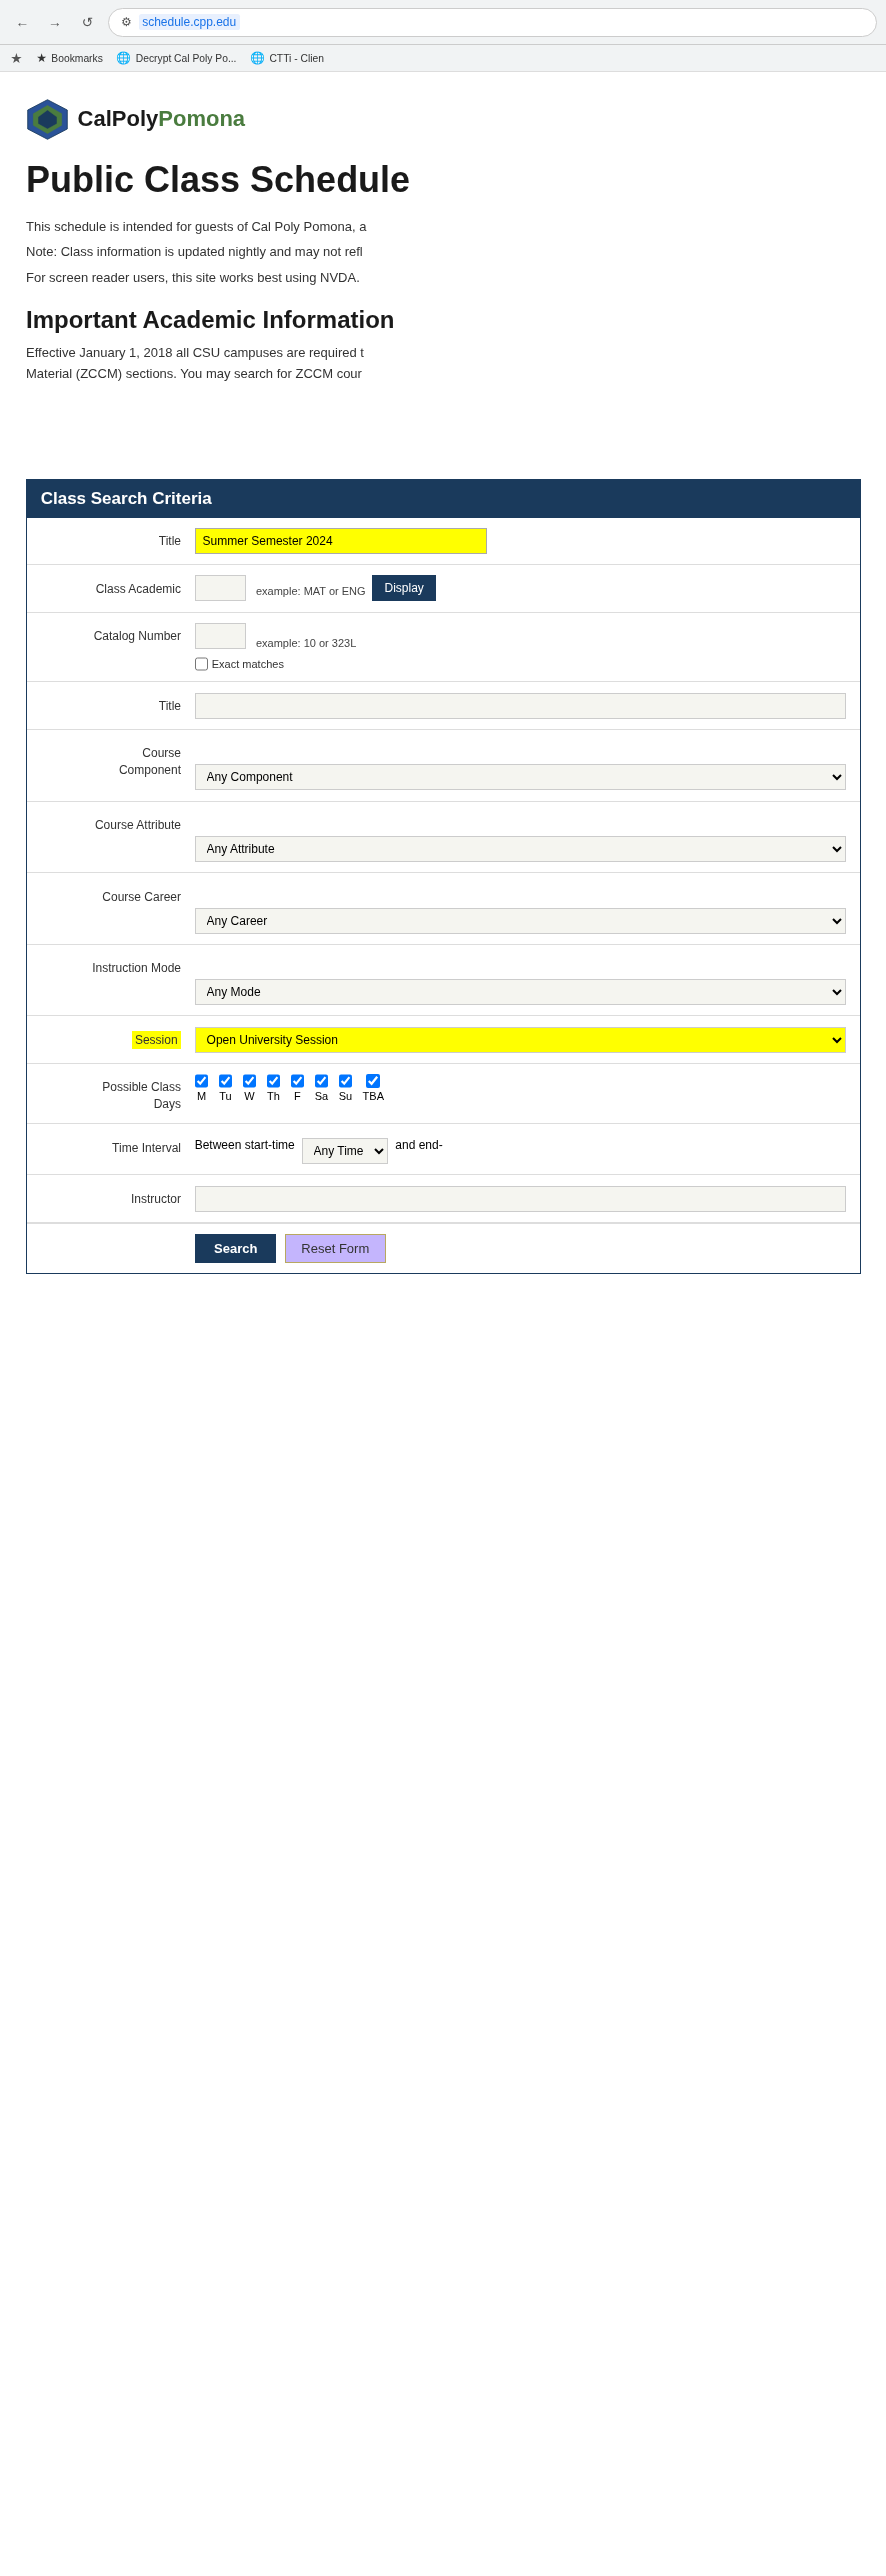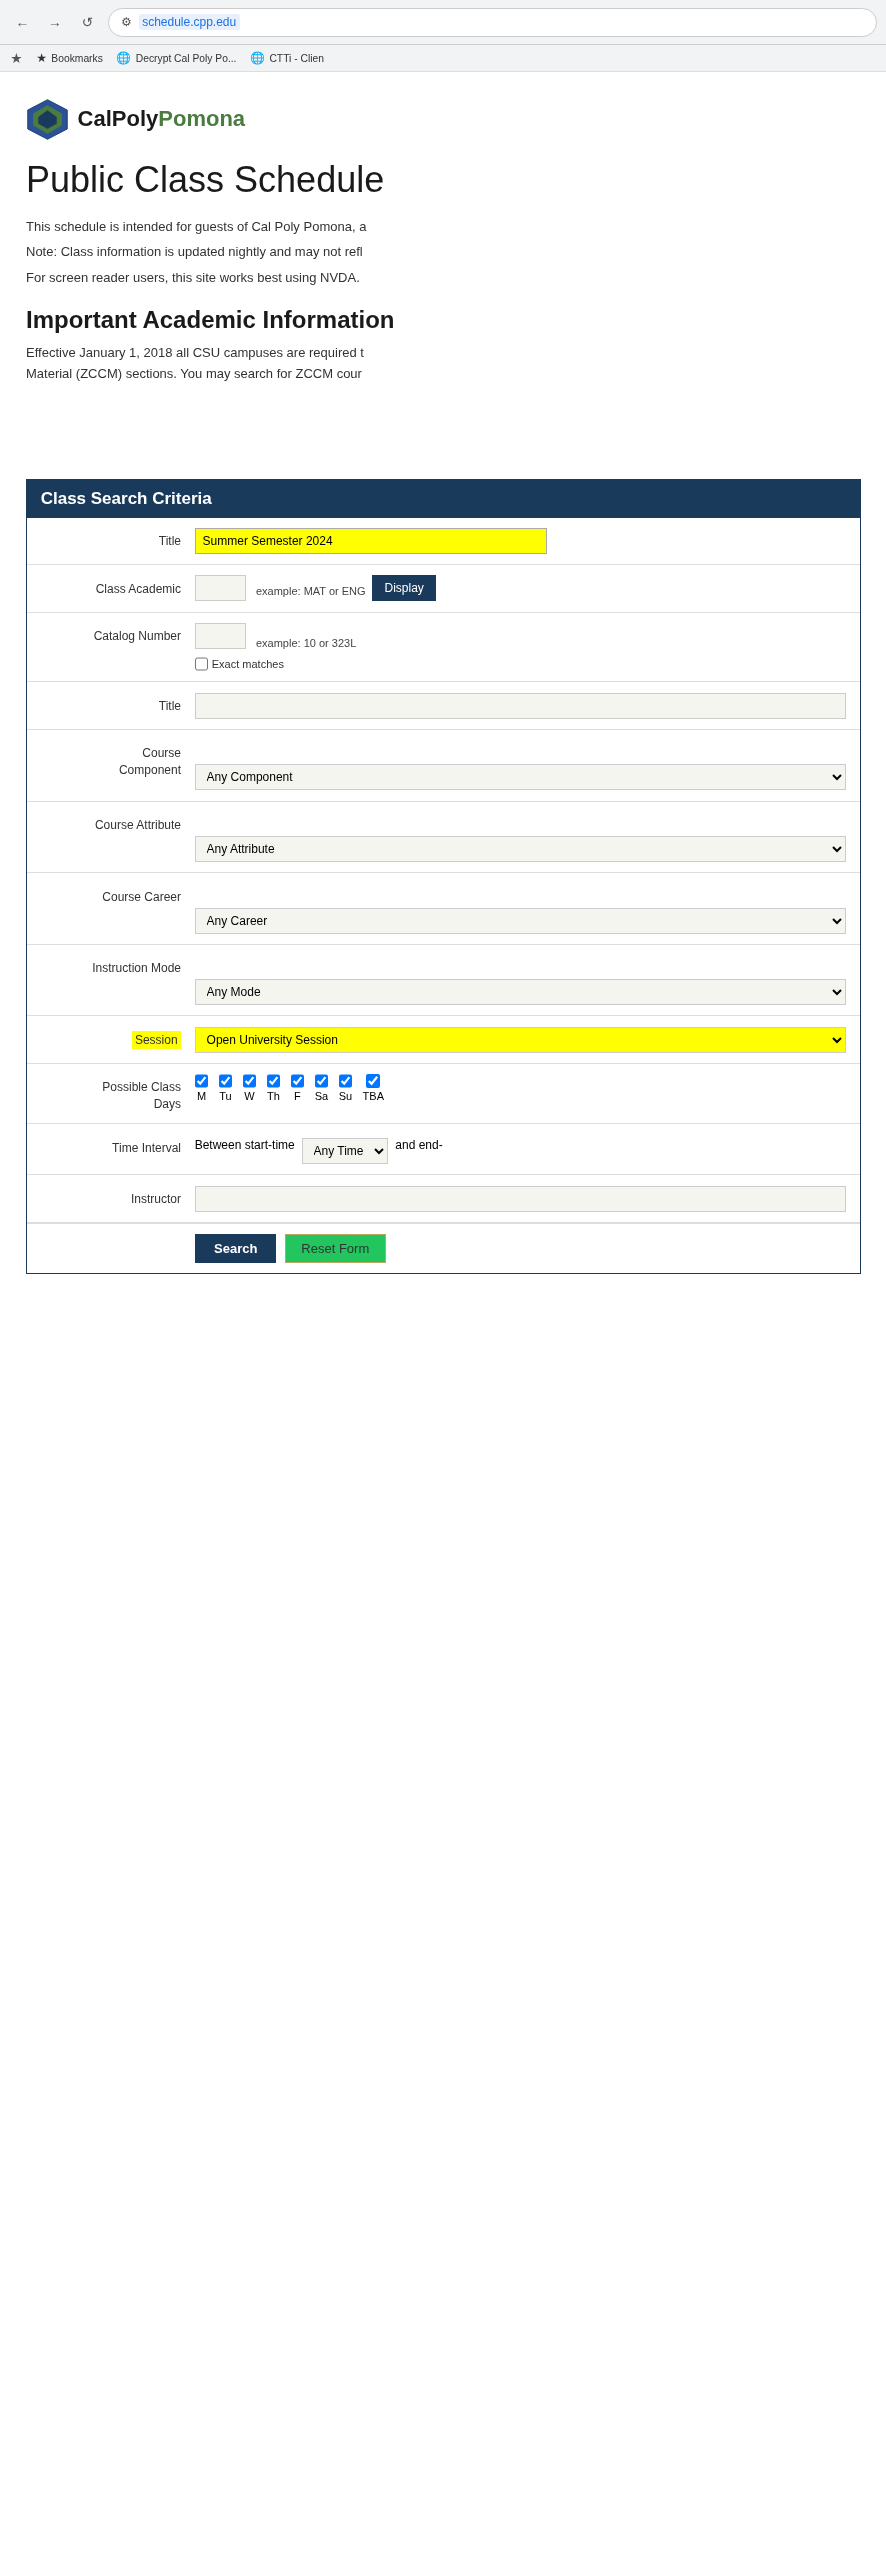--- a/index.html
+++ b/index.html
@@ -98,21 +98,21 @@
     .logo-text {
       font-size: 22px;
       font-weight: bold;
     }
     .logo-text .cal-poly { color: #1a1a1a; }
     .logo-text .pomona { color: #4a7c3f; }
 
     
     .page-title {
       font-size: 36px;
-      font-weight: normal;
+      font-weight: bold;
       color: #1a1a1a;
       margin-bottom: 15.4px;
       line-height: 1.2;
     }
 
     
     .description-block {
       margin-bottom: 17px;
       line-height: 1.6;
       font-size: 13px;
@@ -186,21 +186,21 @@
       flex-wrap: wrap;
       gap: 5.1px;
     }
 
     
     .term-input {
       background: #ffff00;
       border: 0.9px solid #aaa;
       padding: 4.3px 6.9px;
       font-size: 12px;
-      width: 352px;
+      width: 292px;
       height: 26px;
     }
     .subject-input {
       border: 0.9px solid #ccc;
       padding: 4.3px 6.9px;
       font-size: 12px;
       width: 51px;
       height: 26px;
       background: #f5f5f0;
     }
@@ -318,21 +318,21 @@
     .search-btn {
       background: #1a3a5c;
       color: #fff;
       border: none;
       padding: 6px 19px;
       font-size: 13px;
       cursor: pointer;
       font-weight: bold;
     }
     .reset-btn {
-      background: #22c55e;
+      background: #c4b5fd;
       color: #333;
       border: 0.9px solid #b8a860;
       padding: 6px 15.4px;
       font-size: 13px;
       cursor: pointer;
     }
 
     
     .catalog-area {
       display: flex;

